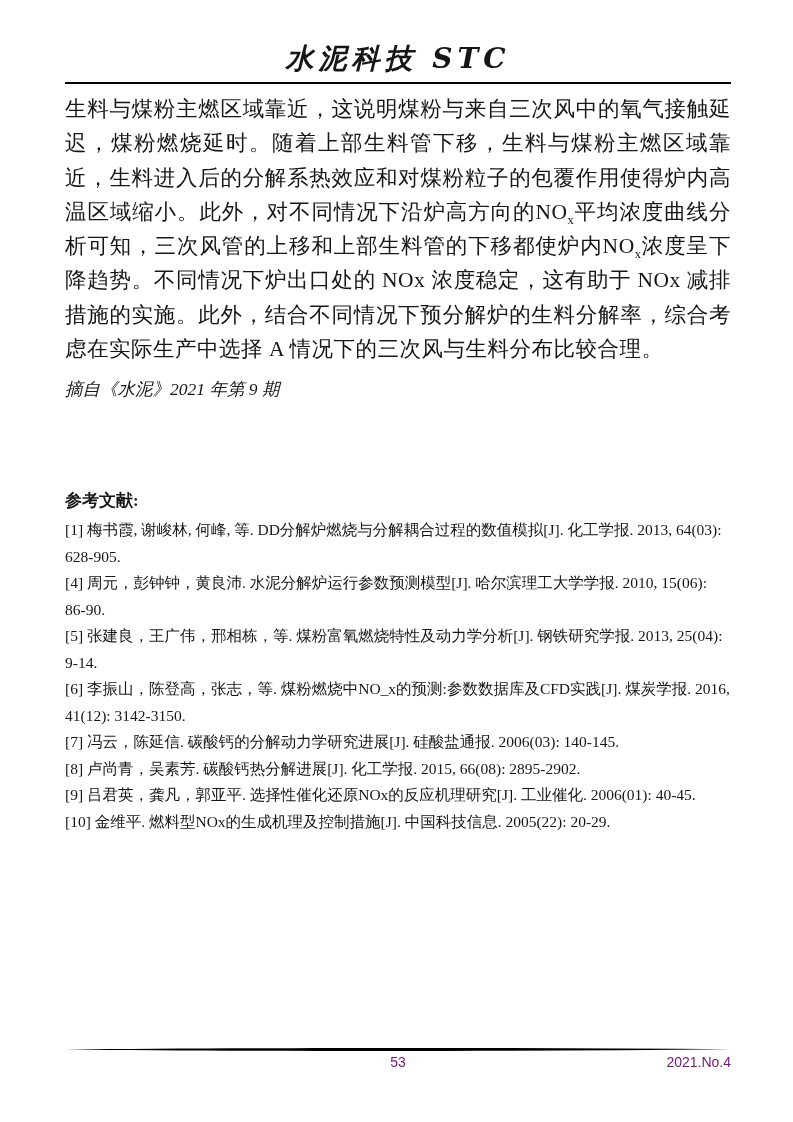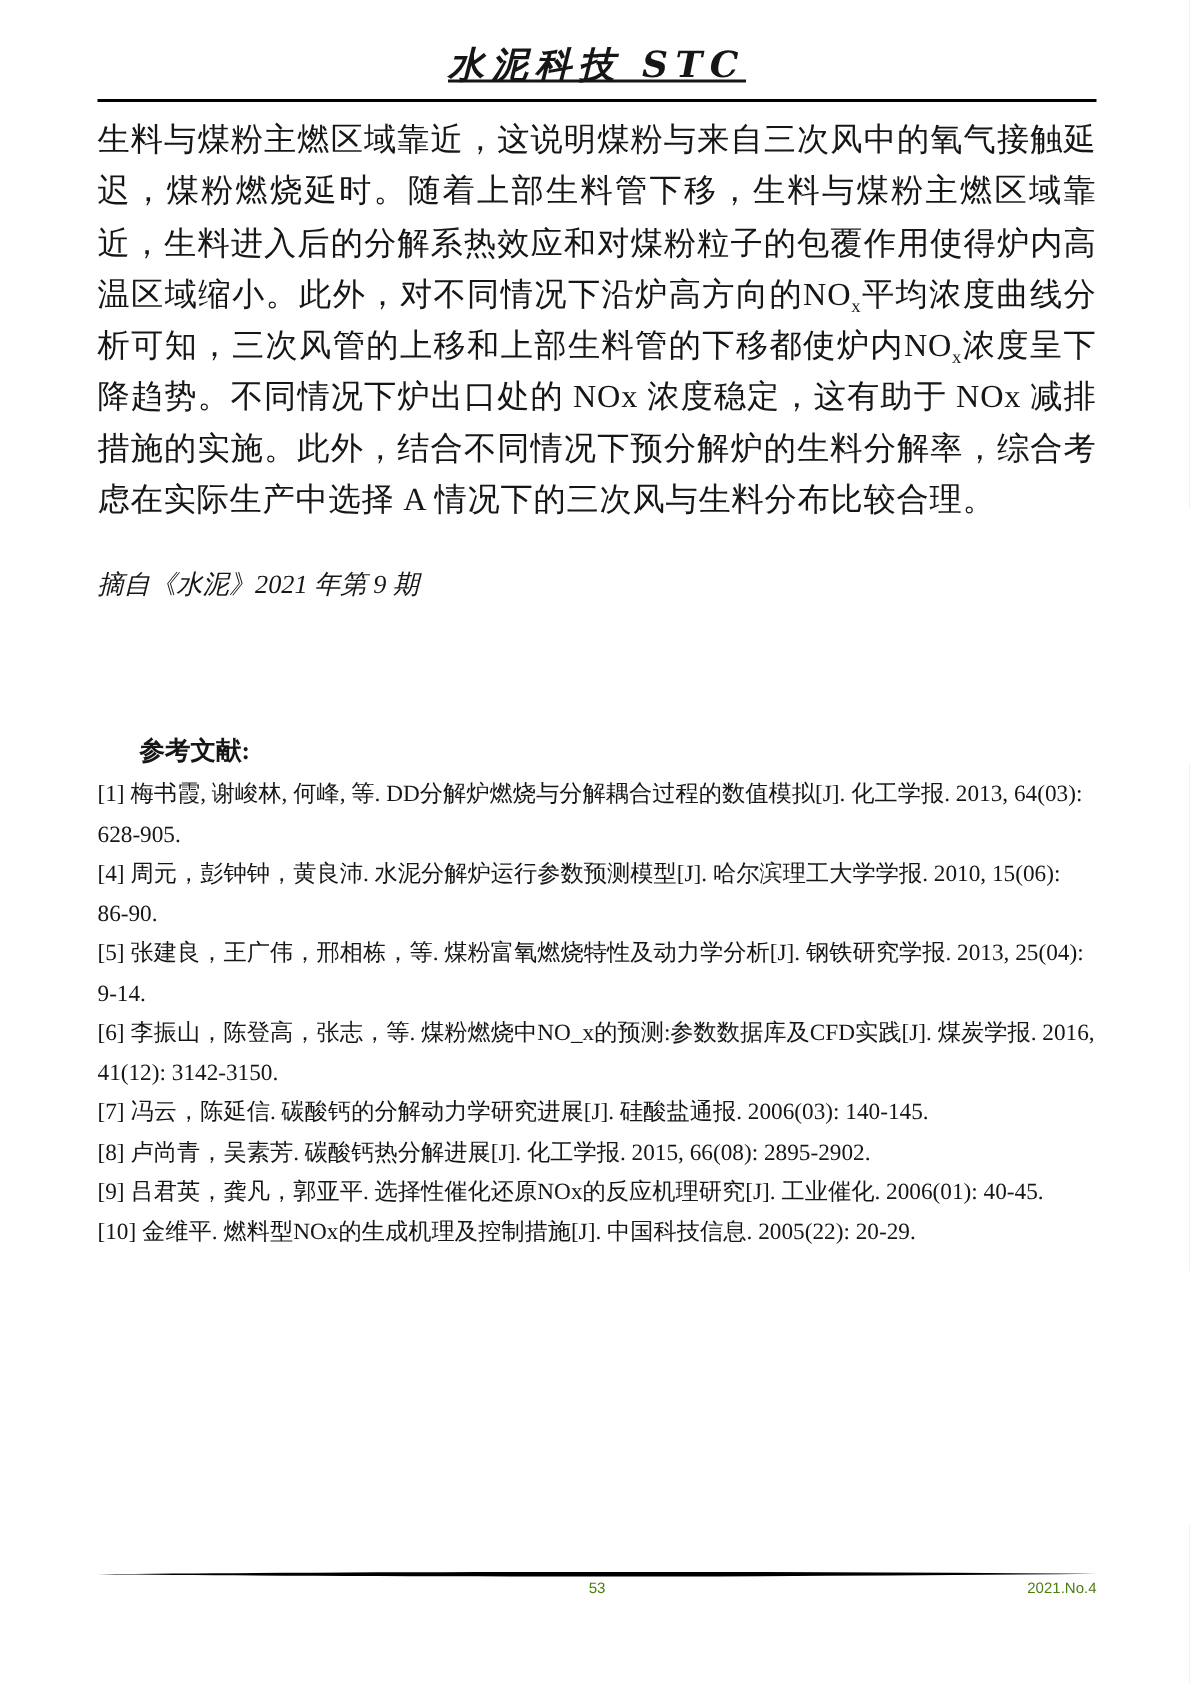--- a/index.html
+++ b/index.html
@@ -17,29 +17,28 @@
     font-family: "Liberation Serif", serif;
     overflow: hidden;
   }
   .content {
     position: absolute;
     left: 65px;
     right: 62px;
     top: 0;
   }
   .journal-title {
-    margin-top: 26px;
+    margin-top: 42px;
     text-align: center;
     font-family: "DejaVu Serif", serif;
-    font-size: 24px;
+    font-size: 28px;
     font-weight: 600;
     font-style: italic;
     letter-spacing: 5px;
     line-height: 34px;
-    text-decoration: underline;
   }
   .header-rule {
     margin-top: 6px;
     border: none;
     border-top: 2.5px solid #000000;
     height: 0;
   }
   .article-paragraph {
     margin-top: 7px;
     font-size: 21.5px;
@@ -57,21 +56,20 @@
     top: 377px;
     font-style: italic;
     font-size: 17.5px;
   }
   .references-heading {
     position: absolute;
     left: 65px;
     top: 489px;
     font-weight: bold;
     font-size: 17px;
-    margin-left: 28px;
   }
   .references-list {
     position: absolute;
     left: 65px;
     right: 62px;
     top: 517px;
     font-size: 15.5px;
     line-height: 26.5px;
   }
   .reference-item {
@@ -86,22 +84,22 @@
   .footer-rule-svg {
     display: block;
     width: 100%;
     height: 7px;
   }
   .footer-row {
     position: relative;
     margin-top: 1px;
     height: 18px;
     font-family: "Liberation Sans", sans-serif;
-    font-size: 10px;
-    color: #4d7c0f;
+    font-size: 14px;
+    color: #701a75;
   }
   .page-number {
     position: absolute;
     left: 0;
     right: 0;
     text-align: center;
   }
   .issue-label {
     position: absolute;
     right: 0;

